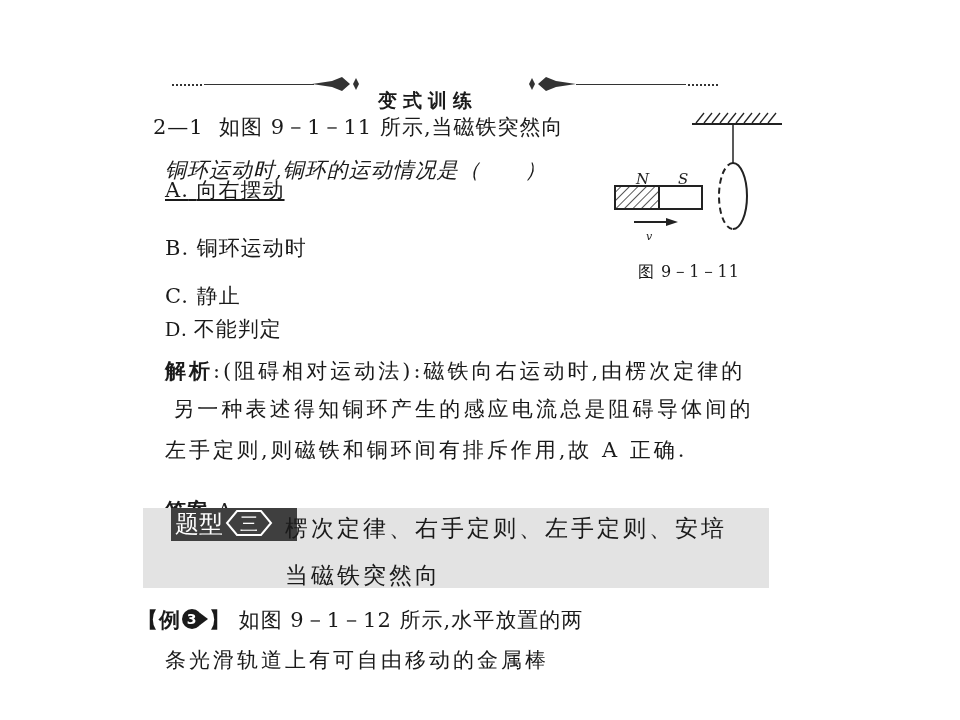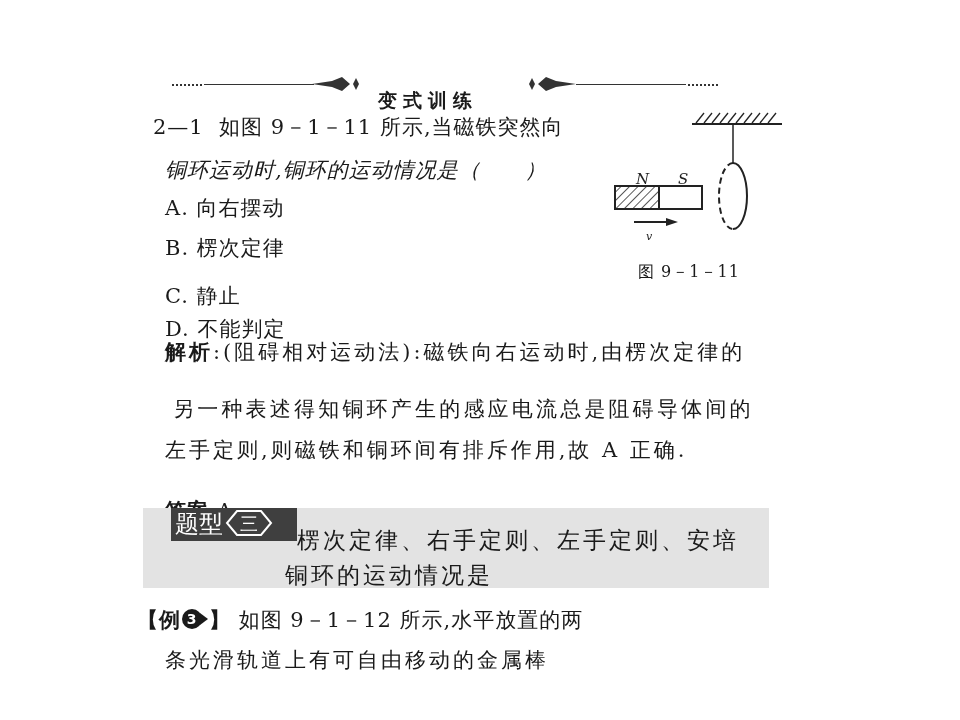--- a/index.html
+++ b/index.html
@@ -42,30 +42,30 @@
   <path d="M50 8 L30 5 L20 1 L12 8 L20 15 L30 11 Z" fill="#333"></path>
 </svg>
 <div class="abs" id="hdr-right-line"></div>
 <div class="abs" id="hdr-right-dots"></div>
 
 <div class="abs txt" style="left:140px; top:117px;margin-left:13px;">
   <span>2—1</span>&nbsp;&nbsp;<span>如图 9－1－11 所示,当磁铁突然向</span>
 </div>
 <div class="abs txt" style="left:165px; top:160px;font-style:italic;">铜环运动时,铜环的运动情况是（　　）</div>
 
-<div class="abs txt" style="left:165px; top:198px;">
+<div class="abs txt" style="left:165px; top:180px;text-decoration:underline;">
   <span>A.</span> <span>向右摆动</span>
 </div>
 <div class="abs txt" style="left:165px; top:238px;">
-  <span>B.</span> <span>楞次定律</span>
+  <span>B.</span> <span>铜环运动时</span>
 </div>
 <div class="abs txt" style="left:165px; top:286px;">
   <span>C.</span> <span>静止</span>
 </div>
-<div class="abs txt" style="left:165px; top:319px;">
+<div class="abs txt" style="left:165px; top:319px;font-family:Liberation Serif, serif;">
   <span>D.</span> <span>不能判定</span>
 </div>
 
 <svg class="abs" style="left:600px; top:105px;" width="200" height="140">
 
   <line x1="92" y1="19" x2="182" y2="19" stroke="#222" stroke-width="2"></line>
   <g stroke="#222" stroke-width="1.3">
     <line x1="96" y1="18" x2="104" y2="8"></line>
       <line x1="104" y1="18" x2="112" y2="8"></line>
     <line x1="112" y1="18" x2="120" y2="8"></line>
@@ -92,39 +92,39 @@
   <rect x="59" y="81" width="43" height="23" fill="#fff" stroke="#222" stroke-width="2"></rect>
   <text x="36" y="79" font-family="DejaVu Serif, serif" font-style="italic" font-size="15" fill="#222">N</text>
   <text x="78" y="79" font-family="DejaVu Serif, serif" font-style="italic" font-size="15" fill="#222">S</text>
 
   <line x1="34" y1="117" x2="68" y2="117" stroke="#222" stroke-width="2"></line>
   <path d="M78 117 L66 113 L66 121 Z" fill="#222"></path>
   <text x="46" y="135" font-family="DejaVu Serif, serif" font-style="italic" font-size="11" fill="#222">v</text>
 </svg>
 <div class="abs" style="left:638px; top:262px; font-size:16px; letter-spacing:1px;">图 9－1－11</div>
 
-<div class="abs txt" style="left:165px; top:342px; letter-spacing:3px;">
+<div class="abs txt" style="left:165px; top:361px; letter-spacing:3px;">
   <span class="bold">解析</span><span>:(阻碍相对运动法):磁铁向右运动时,由楞次定律的</span>
 </div>
 <div class="abs txt" style="left:173px; top:399px; letter-spacing:3.2px;">另一种表述得知铜环产生的感应电流总是阻碍导体间的</div>
 <div class="abs txt" style="left:165px; top:440px; letter-spacing:3px;">左手定则,则磁铁和铜环间有排斥作用,故 A 正确.</div>
 
 <div class="abs txt" style="left:165px; top:476px;margin-top:25px;">
   <span class="bold">答案</span><span>:A</span>
 </div>
 
 <div class="abs" id="topic-bar"></div>
 <div class="abs" id="topic-tag">
   <span>题型</span><svg class="badge" width="48" height="28" style="vertical-align:-5px;">
     <path d="M12 2 L36 2 L46 14 L36 26 L12 26 L2 14 Z" fill="none" stroke="#fff" stroke-width="2"></path>
     <text x="24" y="21" text-anchor="middle" font-family="DejaVu Sans, sans-serif" font-size="18" fill="#fff">三</text>
   </svg>
 </div>
-<div class="abs topic-line" style="left:297px; top:513px;margin-top:12px;">楞次定律、右手定则、左手定则、安培</div>
-<div class="abs topic-line" style="left:285px; top:560px;">铜环的运动情况是</div>
+<div class="abs topic-line" style="left:285px; top:513px;">楞次定律、右手定则、左手定则、安培</div>
+<div class="abs topic-line" style="left:285px; top:560px;">当磁铁突然向</div>
 
 <div class="abs txt" style="left:137px; top:608px;">
   <span class="bold"><span>【</span><span>例</span><svg width="28" height="22" style="vertical-align:-3px;">
       <circle cx="11" cy="11" r="10" fill="#1a1a1a"></circle>
       <path d="M19 5 L27 11 L19 17 Z" fill="#1a1a1a"></path>
       <text x="11" y="16" text-anchor="middle" font-family="DejaVu Sans, sans-serif" font-weight="bold" font-size="14" fill="#fff">3</text>
     </svg><span>】</span></span>&nbsp;<span>如图 9－1－12 所示,水平放置的两</span>
 </div>
 <div class="abs txt" style="left:165px; top:650px; letter-spacing:3px;font-family:Liberation Serif, serif;">条光滑轨道上有可自由移动的金属棒</div>
 

